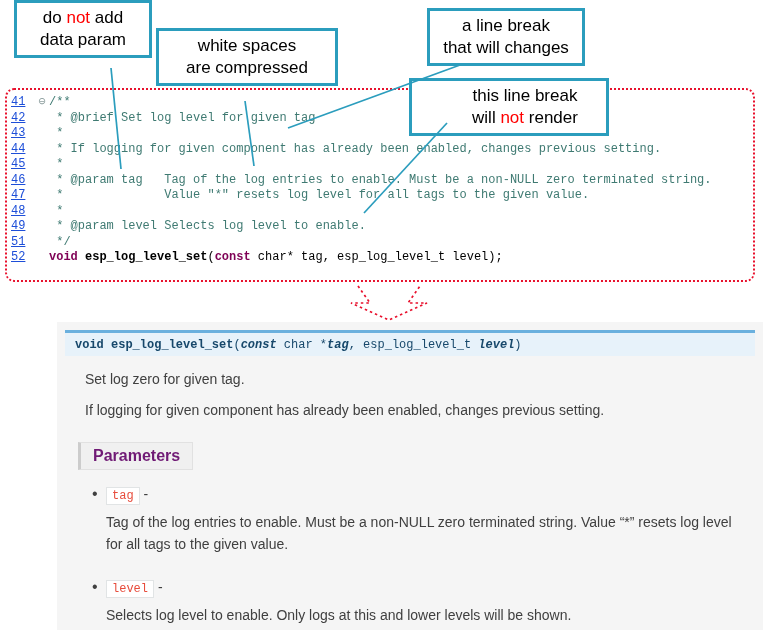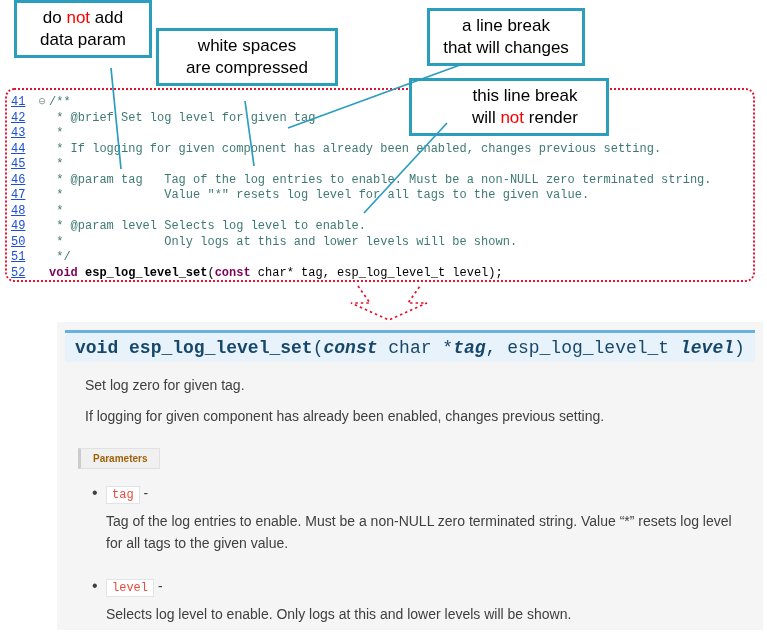--- a/index.html
+++ b/index.html
@@ -31,27 +31,27 @@
   .cmt  { color:#3f7a72; }
   .kw   { color:#7f0055; font-weight:bold; }
   .fn   { color:#000000; font-weight:bold; }
   .plain{ color:#000000; }
 
   
   .docs-panel { position:absolute; left:57px; top:322px; width:706px; height:308px;
                 background:#f5f5f5; z-index:1; color:#404040; }
   .sig { margin:8px 8px 0 8px; background:#e7f2fa; border-top:3px solid #6ab0de;
          padding:5px 10px 4px 10px; font-family:"Liberation Mono", monospace;
-         font-size:18px; color:#17486b; white-space:pre; }
+         font-size:12px; color:#17486b; white-space:pre; }
   .sig .b  { font-weight:bold; }
   .sig .bi { font-weight:bold; font-style:italic; }
   .body-p { margin:15px 0 0 28px; font-size:14px; color:#404040; }
   .params-label { display:inline-block; margin:24px 0 0 21px; background:#f0f0f0;
                   border:1px solid #e1e1e1; border-left:3px solid #cccccc;
-                  padding:4px 12px; font-weight:bold; font-size:10px; color:#a16207; }
+                  padding:4px 12px; font-weight:bold; font-size:16px; color:#701a75; }
   .param-list { list-style:none; margin:16px 0 0 0; padding:0 20px 0 35px; }
   .param-list li { position:relative; padding-left:14px; margin-bottom:24px; }
   .param-list li:before { content:"•"; position:absolute; left:0; top:-1px;
                           color:#404040; font-size:16px; }
   .chip { font-family:"Liberation Mono", monospace; font-size:12px; color:#e74c3c;
           background:#ffffff; border:1px solid #e1e4e5; padding:1px 5px; }
   .param-head { font-size:14px; }
   .param-desc { margin:8px 0 0 0; font-size:14px; line-height:22px;
                 max-width:645px; color:#404040; }
 </style>
@@ -63,21 +63,20 @@
   <div class="code-panel">
     <div class="code-line"><span class="lnum">41</span><span class="fold">⊖</span><span class="cmt">/**</span></div>
     <div class="code-line"><span class="lnum">42</span><span class="fold"></span><span class="cmt"> * @brief Set log level for given tag</span></div>
     <div class="code-line"><span class="lnum">43</span><span class="fold"></span><span class="cmt"> *</span></div>
     <div class="code-line"><span class="lnum">44</span><span class="fold"></span><span class="cmt"> * If logging for given component has already been enabled, changes previous setting.</span></div>
     <div class="code-line"><span class="lnum">45</span><span class="fold"></span><span class="cmt"> *</span></div>
     <div class="code-line"><span class="lnum">46</span><span class="fold"></span><span class="cmt"> * @param tag   Tag of the log entries to enable. Must be a non-NULL zero terminated string.</span></div>
     <div class="code-line"><span class="lnum">47</span><span class="fold"></span><span class="cmt"> *              Value "*" resets log level for all tags to the given value.</span></div>
     <div class="code-line"><span class="lnum">48</span><span class="fold"></span><span class="cmt"> *</span></div>
     <div class="code-line"><span class="lnum">49</span><span class="fold"></span><span class="cmt"> * @param level Selects log level to enable.</span></div>
-    <div class="code-line"><span class="lnum">50</span><span class="fold"></span><span class="cmt"> *              Only logs at this and lower levels will be shown.</span></div>
     <div class="code-line"><span class="lnum">51</span><span class="fold"></span><span class="cmt"> */</span></div>
     <div class="code-line"><span class="lnum">52</span><span class="fold"></span><span class="kw">void</span><span class="plain"> </span><span class="fn">esp_log_level_set</span><span class="plain">(</span><span class="kw">const</span><span class="plain"> char* tag, esp_log_level_t level);</span></div>
   </div>
 
   <div class="callout c1">
     <div><span>do </span><span class="red">not</span><span> add</span></div>
     <div>data param</div>
   </div>
   <div class="callout c2">
     <div>white spaces</div>

